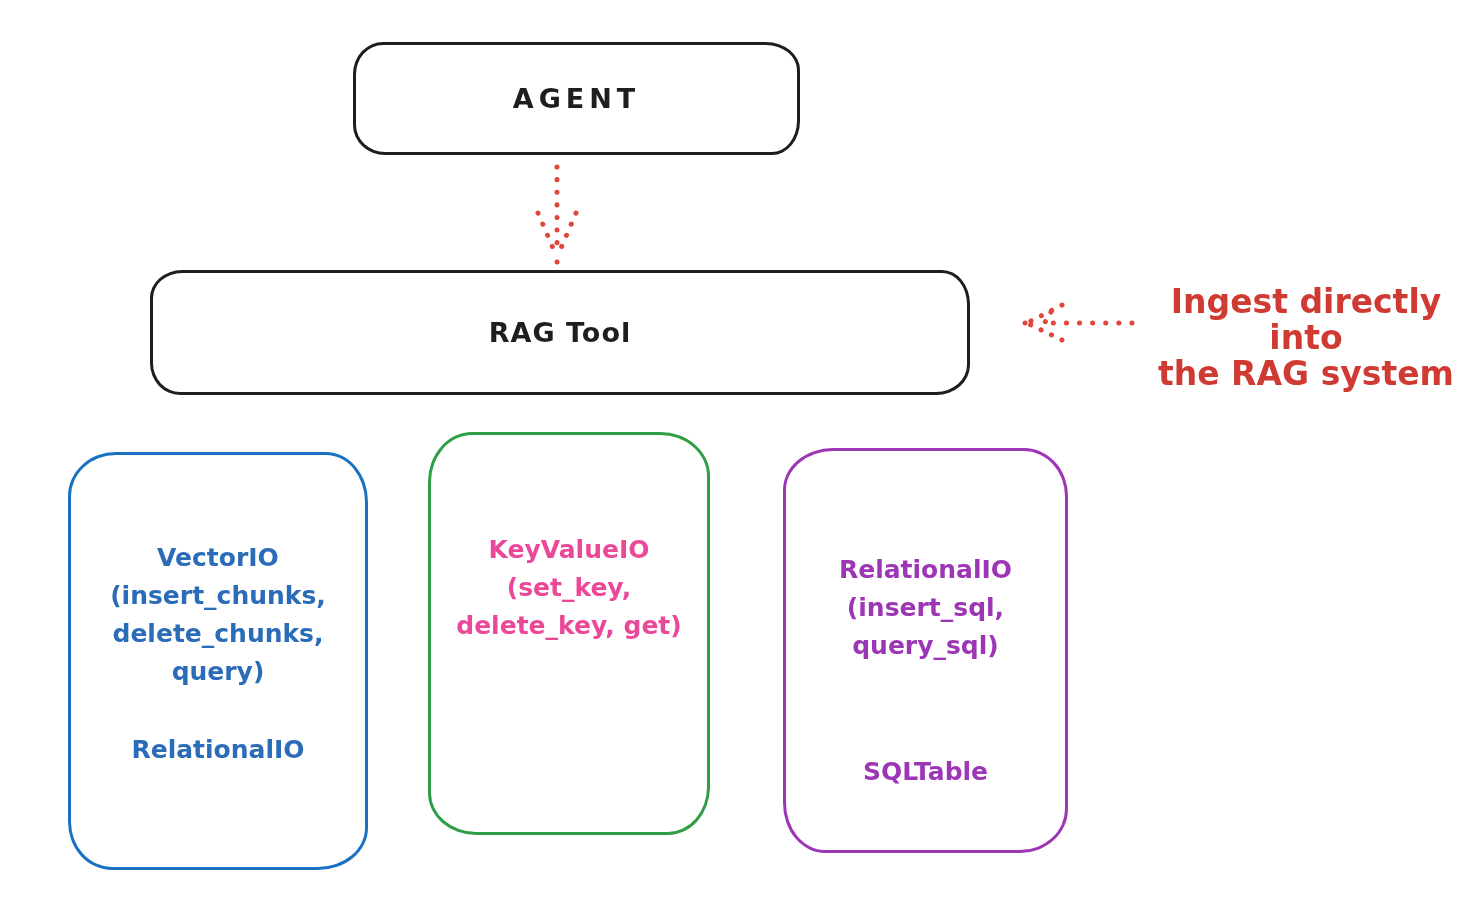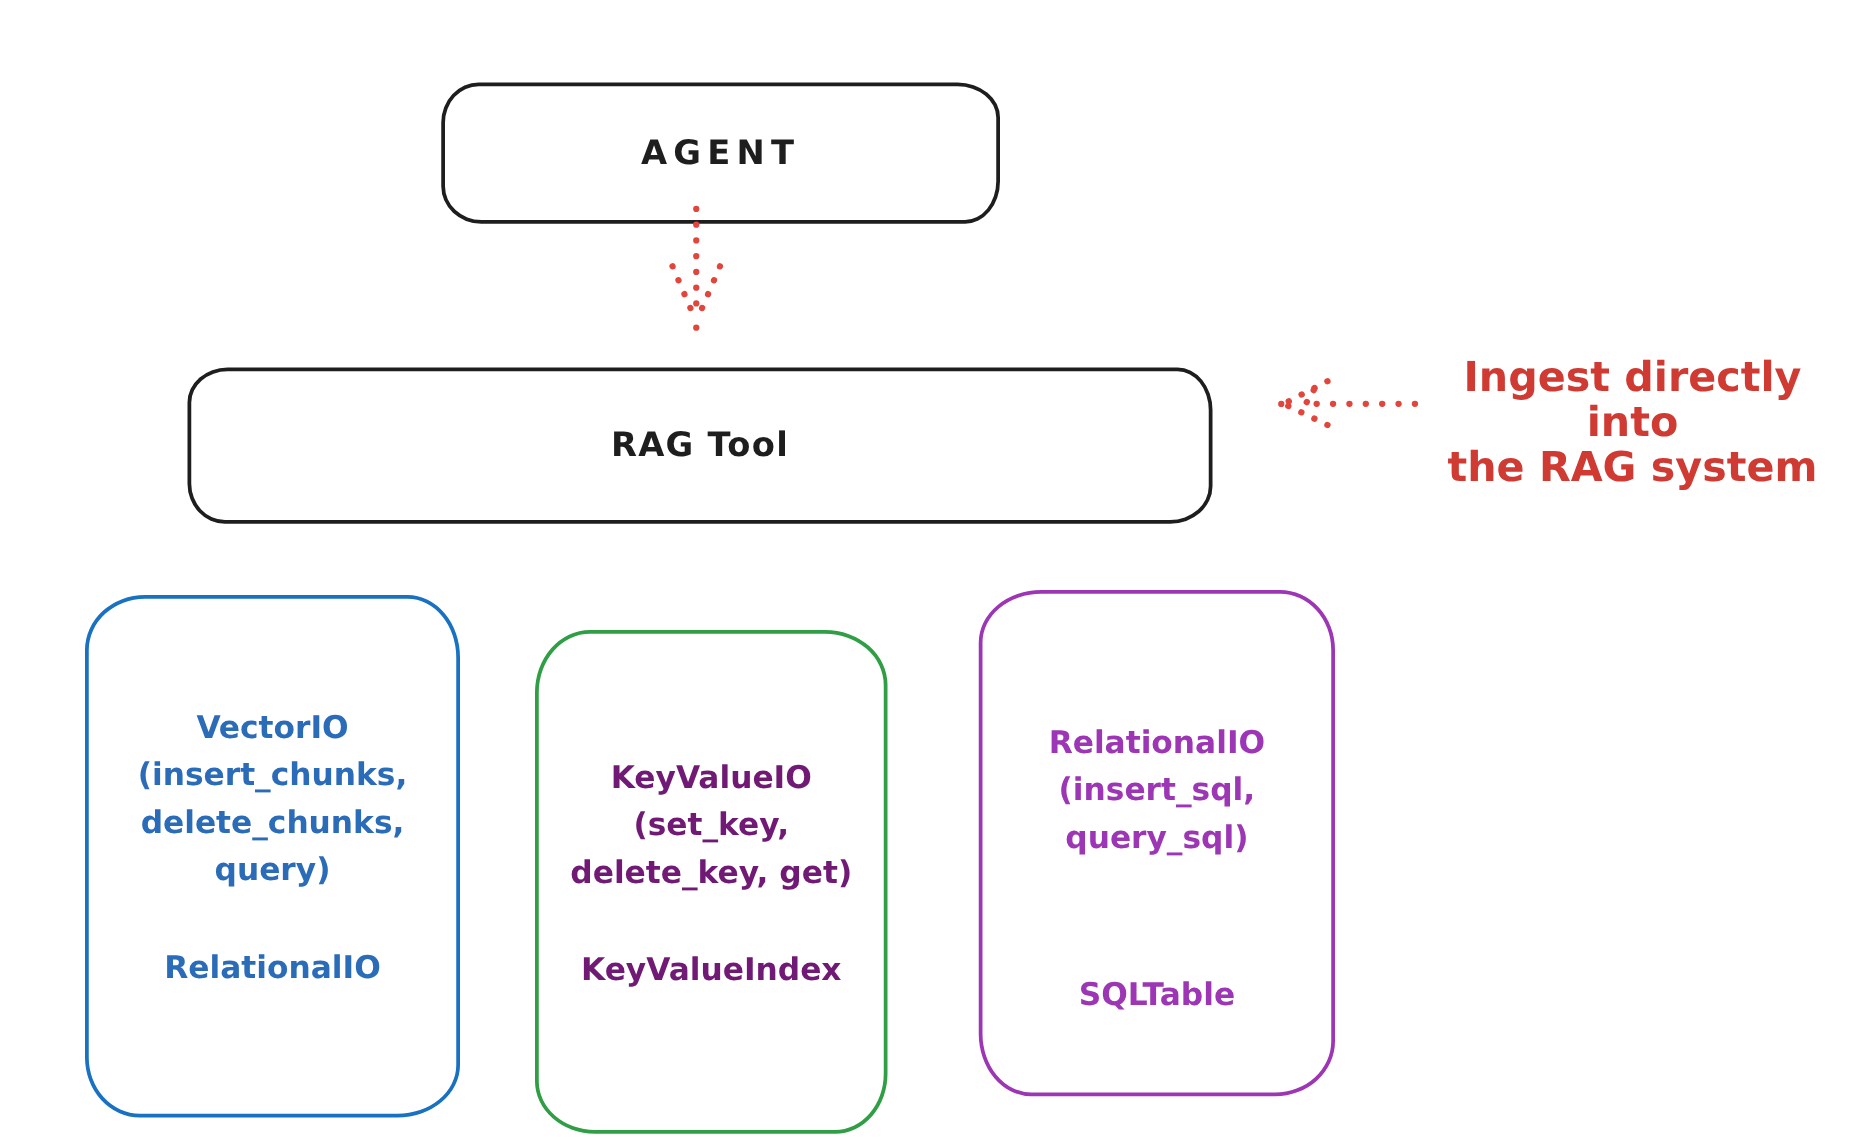--- a/index.html
+++ b/index.html
@@ -16,21 +16,20 @@
     overflow: hidden;
   }
   .sketch-box {
     position: absolute;
     box-sizing: border-box;
     background: #ffffff;
     display: flex;
     align-items: center;
     justify-content: center;
     text-align: center;
-    margin-top: 24px;
   }
   .black-box {
     border: 3.5px solid #1e1e1e;
     color: #1e1e1e;
     font-size: 27px;
     font-weight: 600;
   }
   .agent-box {
     left: 353px; top: 42px;
     width: 447px; height: 113px;
@@ -57,24 +56,24 @@
   }
   .vector-box {
     left: 68px; top: 452px;
     width: 300px; height: 418px;
     border: 3.5px solid #1971c2;
     color: #2b6cb8;
     border-radius: 48px 42px 50px 44px / 44px 50px 42px 48px;
     padding-top: 84px;
   }
   .keyvalue-box {
-    left: 428px; top: 480px;
+    left: 428px; top: 432px;
     width: 282px; height: 403px;
     border: 3.5px solid #2f9e44;
-    color: #701a75;
+    color: #ec4899;
     border-radius: 44px 50px 42px 48px / 50px 44px 48px 42px;
     padding-top: 96px;
   }
   .relational-box {
     left: 783px; top: 448px;
     width: 285px; height: 405px;
     border: 3.5px solid #9c36b5;
     color: #9c36b5;
     border-radius: 50px 44px 48px 42px / 42px 48px 44px 50px;
     padding-top: 100px;
@@ -121,21 +120,20 @@
 (insert_chunks,
 delete_chunks,
 query)</div>
     <div class="index-label">RelationalIO</div>
   </div>
 
   <div class="sketch-box io-box keyvalue-box">
     <div class="io-text">KeyValueIO
 (set_key,
 delete_key, get)</div>
-    <div class="index-label">KeyValueIndex</div>
   </div>
 
   <div class="sketch-box io-box relational-box">
     <div class="io-text">RelationalIO
 (insert_sql,
 query_sql)</div>
     <div class="index-label">SQLTable</div>
   </div>
 
   <svg class="arrows" width="1484" height="910" viewBox="0 0 1484 910">

